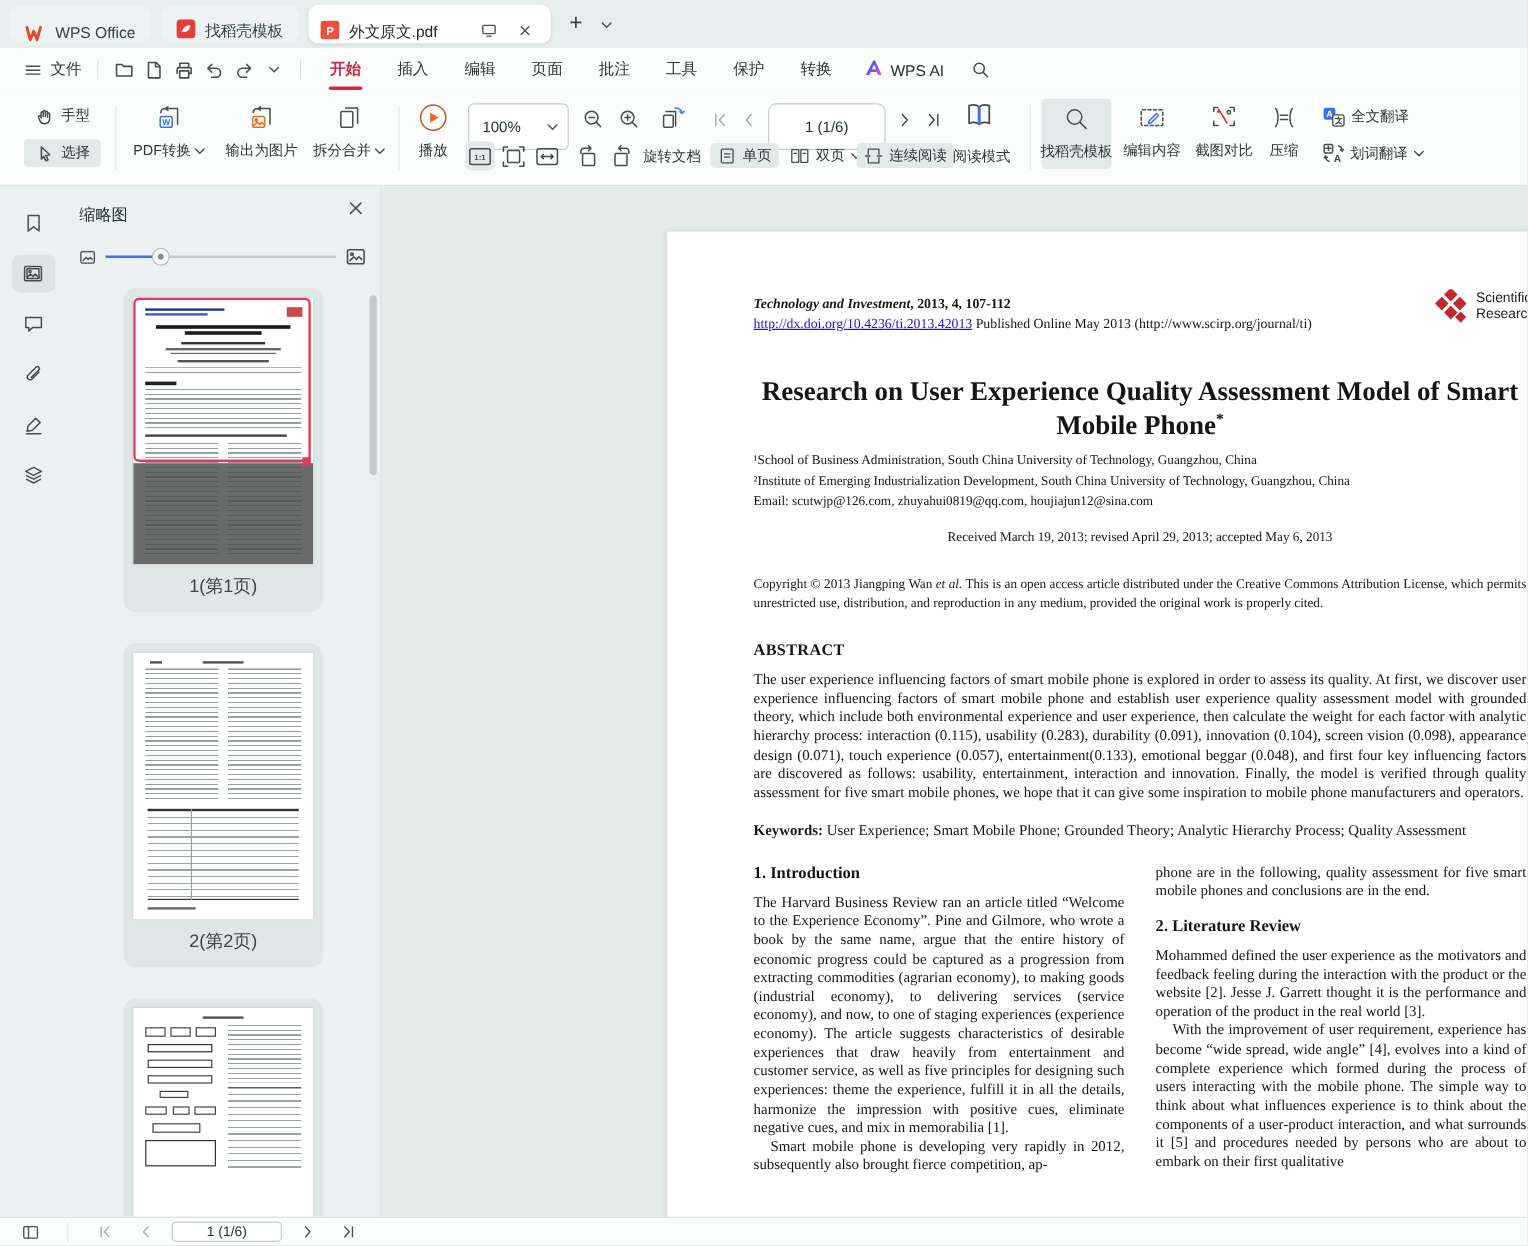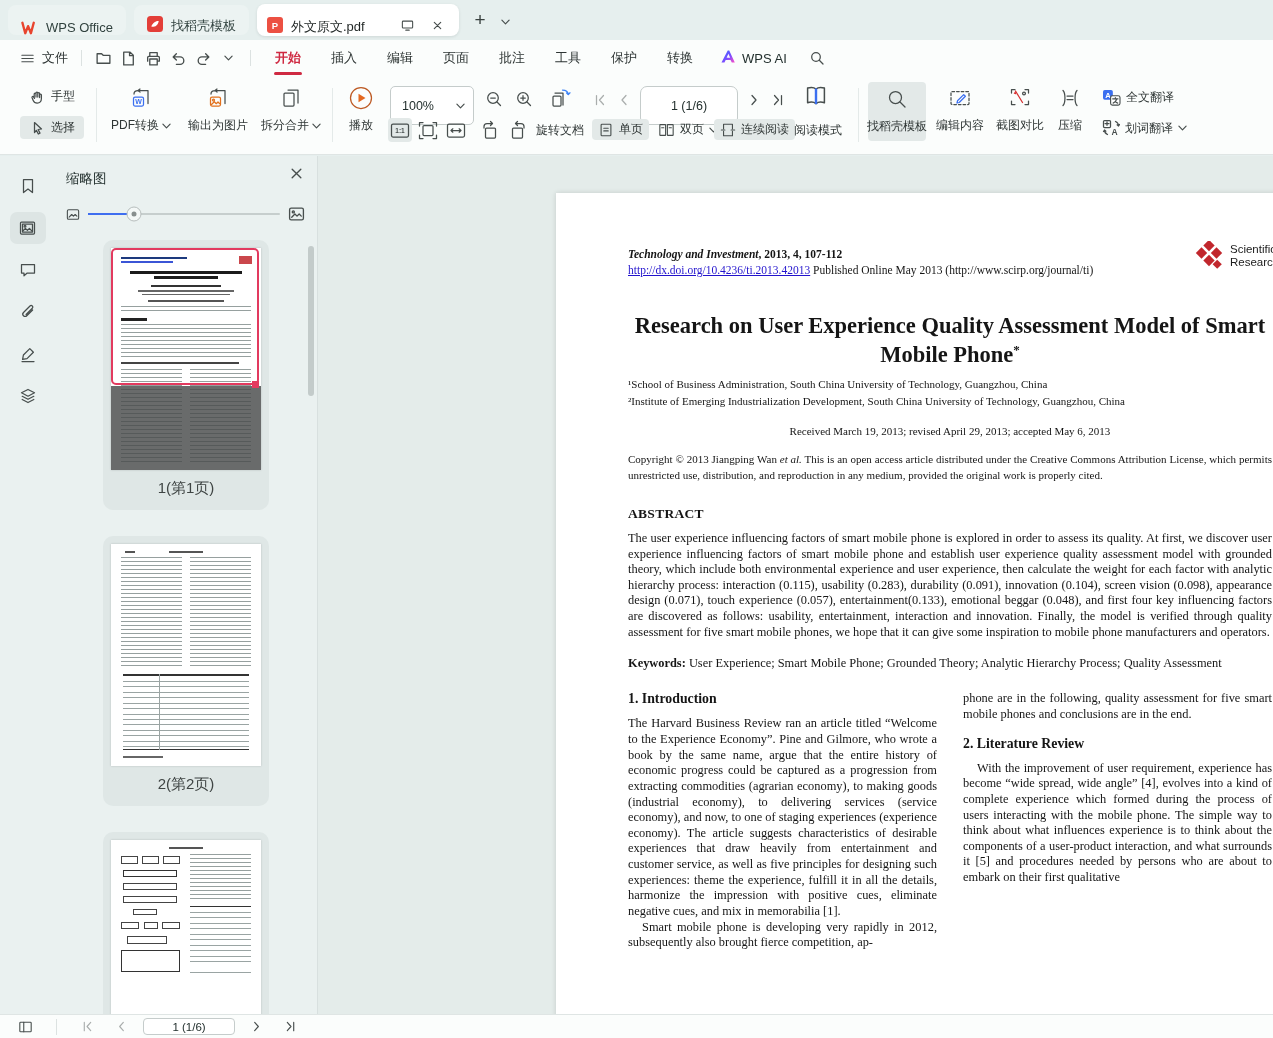--- a/index.html
+++ b/index.html
@@ -71,21 +71,21 @@
   #jline .b{font-weight:bold}
   #dline{font-size:11.5px;line-height:1.35}
   #dline a{color:#2213cd;text-decoration:underline;cursor:pointer}
   #srlogo{position:absolute;left:638px;top:48px;width:150px;display:flex;align-items:center;gap:6px}
   #srlogo .lt{font-size:11.5px;line-height:1.15;color:#1c1c1c;font-family:"Liberation Sans",sans-serif}
   .doc-title{margin-top:33px;text-align:center;font-size:22.5px;font-weight:bold;line-height:1.3}
   .doc-title sup{font-size:58%}
   #authors{margin-top:21px;text-align:center;font-size:13.5px;font-weight:bold}
   .affil{margin-top:3px;font-size:11px;line-height:1.3}
   #received{margin-top:17px;text-align:center;font-size:11px}
-  #copyright{margin-top:15px;font-size:11px;line-height:1.4;text-align:justify}
+  #copyright{margin-top:26px;font-size:11px;line-height:1.4;text-align:justify}
   #abshead,#kwline{font-size:13.5px;font-weight:bold}
   #abshead{margin-top:23px;letter-spacing:.3px}
   #abstract{margin-top:9px;font-size:12.4px;line-height:1.26;text-align:justify}
   #kwline{margin-top:15px;font-size:12.4px;font-weight:normal;line-height:1.3}
   #kwline b{font-weight:bold}
   #cols{margin-top:20px;display:flex;gap:26px}
   .col{width:309px}
   .col h3{font-size:13.8px;margin:0 0 9px}
   .col p{font-size:12.4px;line-height:1.26;text-align:justify}
   .ind{text-indent:14px}
@@ -627,36 +627,38 @@
             </svg>
           <div class="lt">
               <div>Scientific</div>
               <div>Research</div>
             </div>
         </div>
 
         <div class="doc-title"><span>Research on User Experience Quality Assessment Model of Smart Mobile Phone</span><sup>*</sup></div>
         <div class="affil" style="margin-top:7px">¹School of Business Administration, South China University of Technology, Guangzhou, China</div>
         <div class="affil">²Institute of Emerging Industrialization Development, South China University of Technology, Guangzhou, China</div>
+        <div class="affil">Email: scutwjp@126.com, zhuyahui0819@qq.com, houjiajun12@sina.com</div>
         <div id="received">Received March 19, 2013; revised April 29, 2013; accepted May 6, 2013</div>
         <div id="copyright"><span>Copyright © 2013 Jiangping Wan </span><i>et al.</i><span> This is an open access article distributed under the Creative Commons Attribution License, which permits unrestricted use, distribution, and reproduction in any medium, provided the original work is properly cited.</span></div>
 
         <div id="abshead">ABSTRACT</div>
         <div id="abstract">The user experience influencing factors of smart mobile phone is explored in order to assess its quality. At first, we discover user experience influencing factors of smart mobile phone and establish user experience quality assessment model with grounded theory, which include both environmental experience and user experience, then calculate the weight for each factor with analytic hierarchy process: interaction (0.115), usability (0.283), durability (0.091), innovation (0.104), screen vision (0.098), appearance design (0.071), touch experience (0.057), entertainment(0.133), emotional beggar (0.048), and first four key influencing factors are discovered as follows: usability, entertainment, interaction and innovation. Finally, the model is verified through quality assessment for five smart mobile phones, we hope that it can give some inspiration to mobile phone manufacturers and operators.</div>
         <div id="kwline"><b>Keywords:</b><span> User Experience; Smart Mobile Phone; Grounded Theory; Analytic Hierarchy Process; Quality Assessment</span></div>
 
         <div id="cols">
           <div class="col">
             <h3>1. Introduction</h3>
             <p>The Harvard Business Review ran an article titled “Welcome to the Experience Economy”. Pine and Gilmore, who wrote a book by the same name, argue that the entire history of economic progress could be captured as a progression from extracting commodities (agrarian economy), to making goods (industrial economy), to delivering services (service economy), and now, to one of staging experiences (experience economy). The article suggests characteristics of desirable experiences that draw heavily from entertainment and customer service, as well as five principles for designing such experiences: theme the experience, fulfill it in all the details, harmonize the impression with positive cues, eliminate negative cues, and mix in memorabilia [1].</p>
             <p class="ind">Smart mobile phone is developing very rapidly in 2012, subsequently also brought fierce competition, ap-</p>
           </div>
           <div class="col">
             <p>phone are in the following, quality assessment for five smart mobile phones and conclusions are in the end.</p>
             <h3 class="mt">2. Literature Review</h3>
+            <p>Mohammed defined the user experience as the motivators and feedback feeling during the interaction with the product or the website [2]. Jesse J. Garrett thought it is the performance and operation of the product in the real world [3].</p>
             <p class="ind">With the improvement of user requirement, experience has become “wide spread, wide angle” [4], evolves into a kind of complete experience which formed during the process of users interacting with the mobile phone. The simple way to think about what influences experience is to think about the components of a user-product interaction, and what surrounds it [5] and procedures needed by persons who are about to embark on their first qualitative</p>
           </div>
         </div>
       </div>
     </div>
   </div>
 
   <div id="statusbar">
     <div class="qbtn">
         <svg class="ic" width="15" height="14" viewBox="0 0 17 16">

